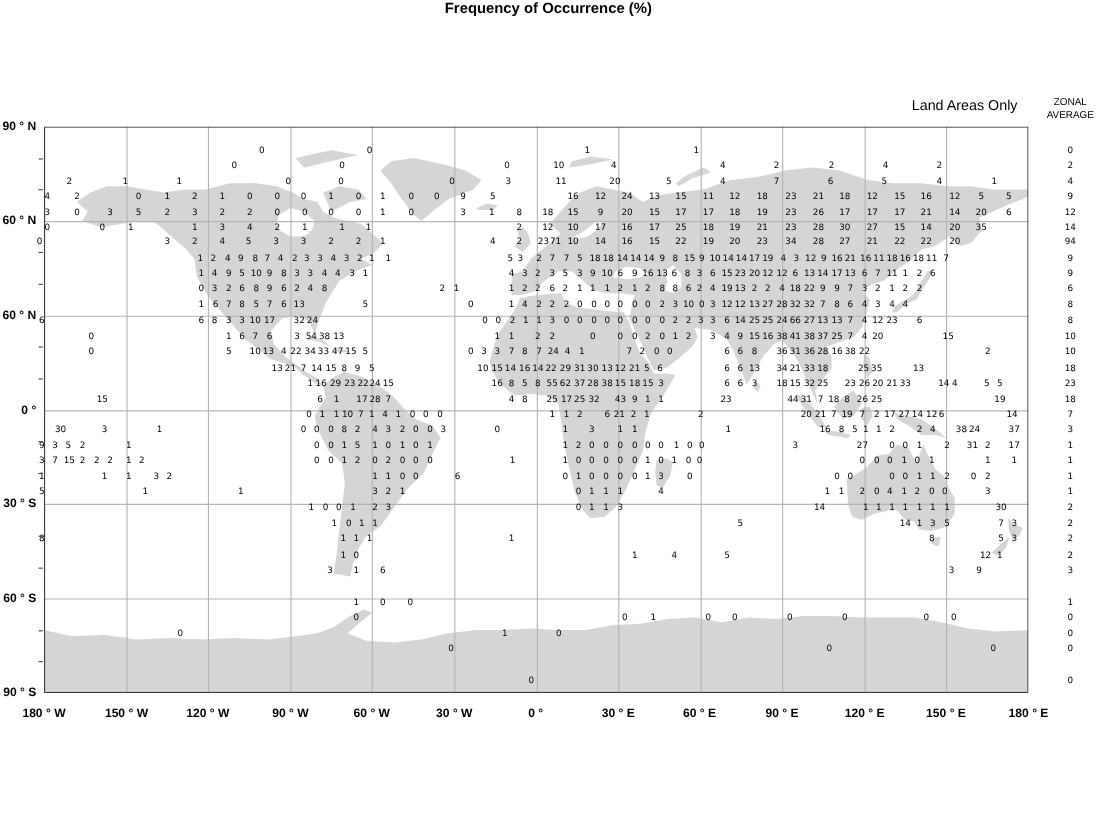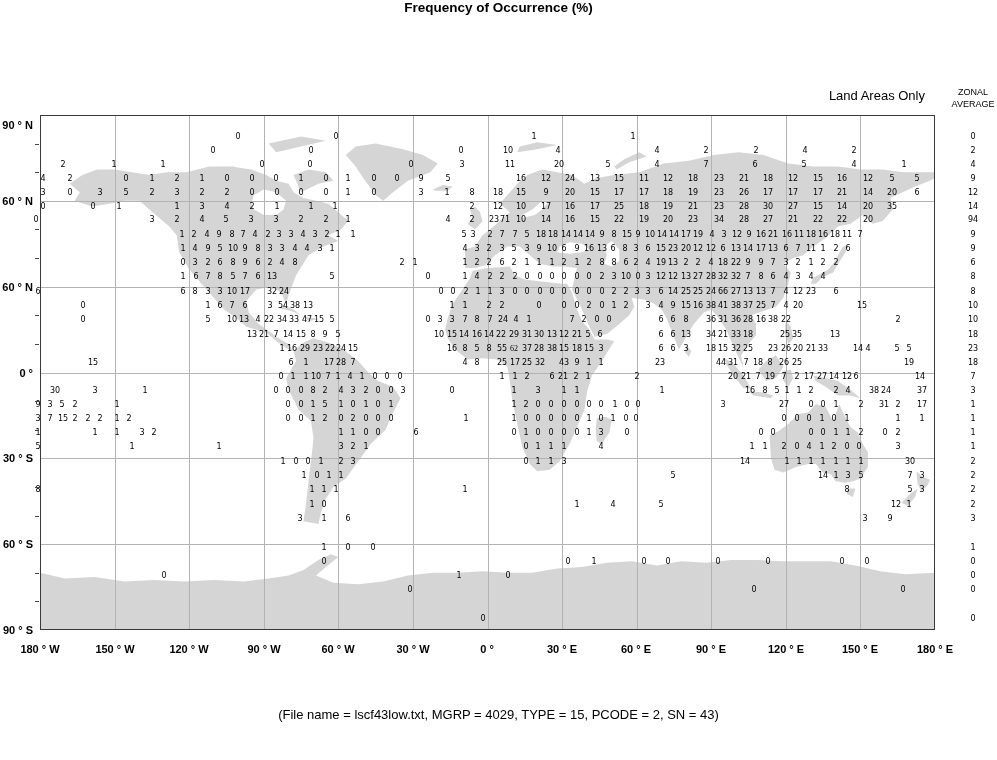--- a/index.html
+++ b/index.html
@@ -562,21 +562,21 @@
       <span class="cell" style="left: 305px; top: 349px;">29</span>
       <span class="cell" style="left: 318px; top: 349px;">23</span>
       <span class="cell" style="left: 330px; top: 349px;">22</span>
       <span class="cell" style="left: 341px; top: 349px;">24</span>
       <span class="cell" style="left: 353px; top: 349px;">15</span>
       <span class="cell" style="left: 452px; top: 349px;">16</span>
       <span class="cell" style="left: 465px; top: 349px;">8</span>
       <span class="cell" style="left: 477px; top: 349px;">5</span>
       <span class="cell" style="left: 489px; top: 349px;">8</span>
       <span class="cell" style="left: 502px; top: 349px;">55</span>
-      <span class="cell" style="left: 514px; top: 349px; font-family: Liberation Serif, serif;">62</span>
+      <span class="cell" style="left: 514px; top: 349px;">62</span>
       <span class="cell" style="left: 527px; top: 349px;">37</span>
       <span class="cell" style="left: 539px; top: 349px;">28</span>
       <span class="cell" style="left: 552px; top: 349px;">38</span>
       <span class="cell" style="left: 564px; top: 349px;">15</span>
       <span class="cell" style="left: 577px; top: 349px;">18</span>
       <span class="cell" style="left: 589px; top: 349px;">15</span>
       <span class="cell" style="left: 601px; top: 349px;">3</span>
       <span class="cell" style="left: 661px; top: 349px;">6</span>
       <span class="cell" style="left: 673px; top: 349px;">6</span>
       <span class="cell" style="left: 686px; top: 349px;">3</span>
@@ -897,21 +897,21 @@
       <span class="cell" style="left: 973px; top: 490px;">2</span>
       <span class="cell" style="left: 973px; top: 505px;">2</span>
       <span class="cell" style="left: 973px; top: 519px;">3</span>
       <span class="cell" style="left: 973px; top: 548px;">1</span>
       <span class="cell" style="left: 973px; top: 562px;">0</span>
       <span class="cell" style="left: 973px; top: 576px;">0</span>
       <span class="cell" style="left: 973px; top: 590px;">0</span>
       <span class="cell" style="left: 973px; top: 619px;">0</span>
     </div>
   <div class="abs" id="axis-layer" style="left:0;top:0;width:997px;height:760px;">
-      <span class="latlab" style="top: 115px; margin-top: 10px;">90 ° N</span>
+      <span class="latlab" style="top: 115px;">90 ° N</span>
       <span class="latlab" style="top: 201px;">60 ° N</span>
       <span class="latlab" style="top: 287px;">60 ° N</span>
       <span class="latlab" style="top: 373px;">0 °</span>
       <span class="latlab" style="top: 458px;">30 ° S</span>
       <span class="latlab" style="top: 544px;">60 ° S</span>
       <span class="latlab" style="top: 630px;">90 ° S</span>
       <span class="lonlab" style="left: 40px;">180 ° W</span>
       <span class="lonlab" style="left: 115px;">150 ° W</span>
       <span class="lonlab" style="left: 189px;">120 ° W</span>
       <span class="lonlab" style="left: 264px;">90 ° W</span>
@@ -931,14 +931,13 @@
       <div class="tick" style="left: 35px; top: 315px;"></div>
       <div class="tick" style="left: 35px; top: 344px;"></div>
       <div class="tick" style="left: 35px; top: 401px;"></div>
       <div class="tick" style="left: 35px; top: 430px;"></div>
       <div class="tick" style="left: 35px; top: 487px;"></div>
       <div class="tick" style="left: 35px; top: 516px;"></div>
       <div class="tick" style="left: 35px; top: 573px;"></div>
       <div class="tick" style="left: 35px; top: 601px;"></div>
     </div>
 
-  <div class="abs" id="footer">(File name = lscf43low.txt, MGRP = 4029, TYPE = 15, PCODE = 2, SN = 43)</div>
 </div>
 
 </body></html>

